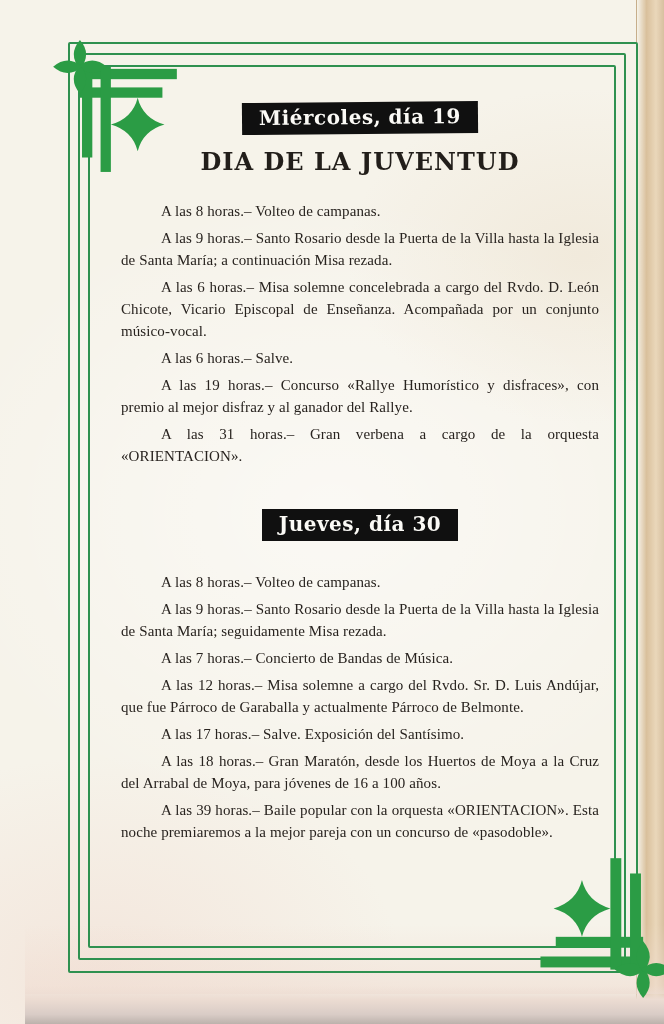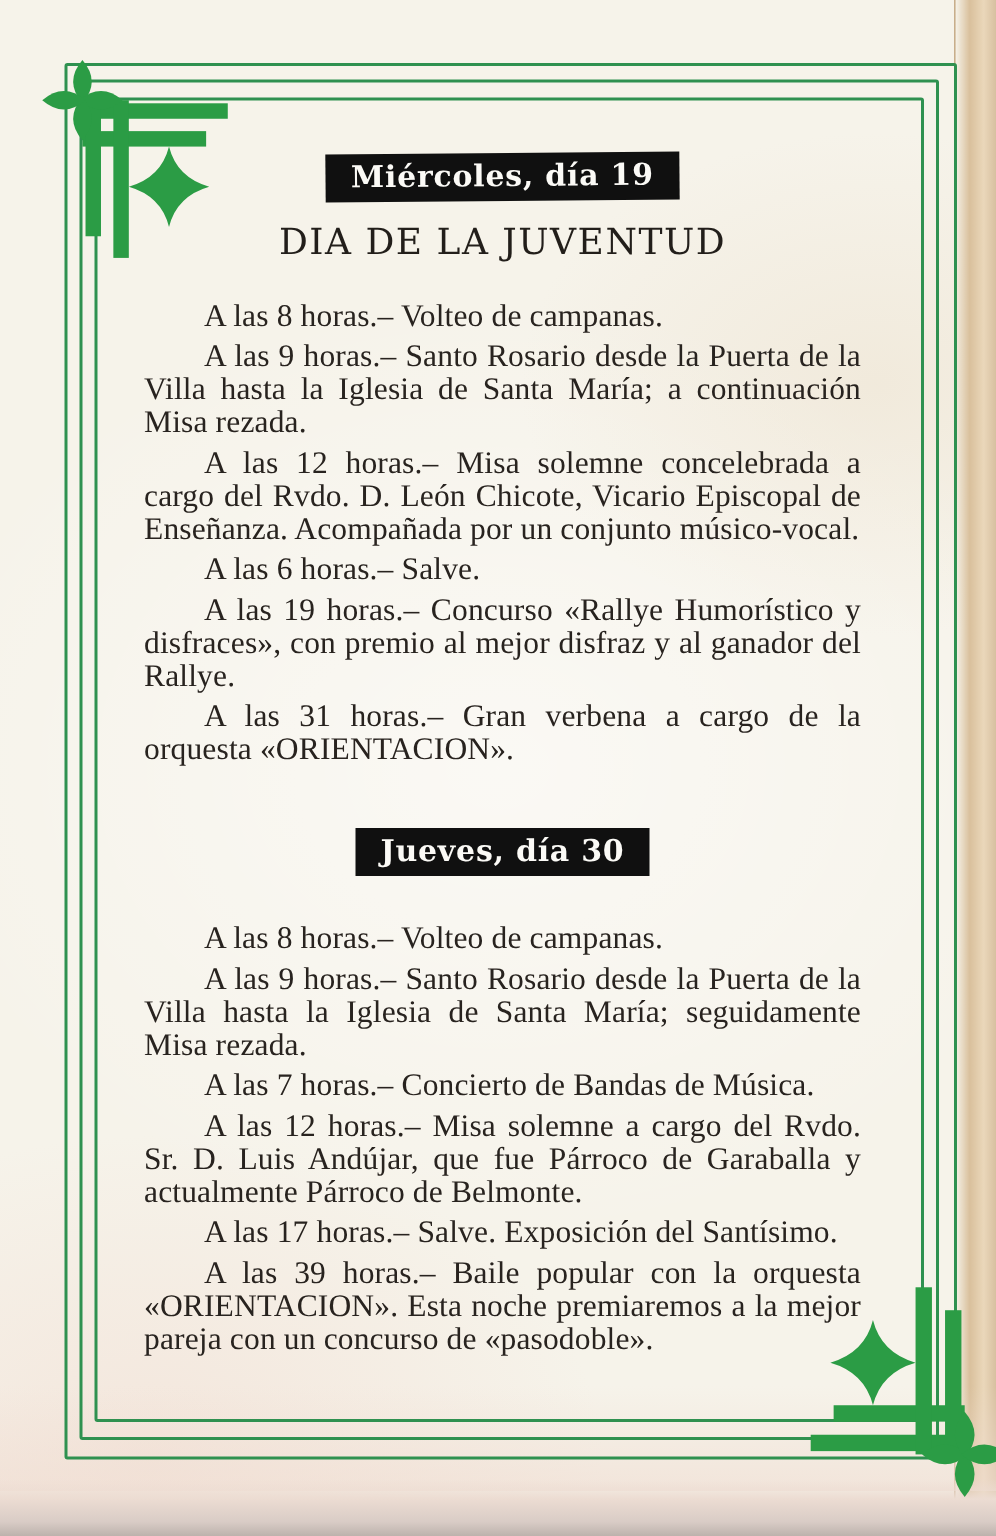--- a/index.html
+++ b/index.html
@@ -5,21 +5,21 @@
   html,body{margin:0;padding:0;}
   body{
     width:664px;height:1024px;position:relative;overflow:hidden;
     font-family:"Liberation Serif", serif;
     background:
       radial-gradient(ellipse 340px 240px at 88% 25%, rgba(233,219,196,.38), transparent 70%),
       radial-gradient(ellipse 420px 300px at 15% 95%, rgba(241,219,208,.55), transparent 72%),
       radial-gradient(ellipse 500px 400px at 50% 50%, rgba(255,255,255,.5), transparent 80%),
       #f6f3ea;
   }
-  .scan{position:absolute;inset:0;}
+  .scan{position:absolute;inset:0;margin-left:25px;}
   
   .edge-right{
     position:absolute;top:0;right:0;width:27px;height:100%;
     background:linear-gradient(to right, rgba(216,190,156,0) 0%, #d9c09c 35%, #ead7ba 70%, #d7c0a0 100%);
     border-left:1px solid rgba(180,150,110,.45);
   }
   .edge-bottom{
     position:absolute;left:0;bottom:0;width:100%;height:38px;
     background:linear-gradient(to bottom, rgba(236,222,214,0) 0%, #ecdcd2 35%, #d9ccc6 75%, #bcb2ac 100%);
   }
@@ -41,27 +41,27 @@
   .banner-row{text-align:center;}
   .banner-row-2{margin-top:42px;}
   .banner{
     display:inline-block;background:var(--banner-bg,#101010);color:var(--banner-text,#fbfaf6);
     font-family:"DejaVu Serif", serif;font-weight:700;font-size:20px;line-height:1.2;
     padding:3px 17px 5px;letter-spacing:.5px;
   }
   .banner-1{transform:rotate(-.5deg);}
   .title{
     margin:13px 0 0;text-align:center;color:#221e1a;
-    font-family:"DejaVu Serif", serif;font-weight:400;font-size:24px;letter-spacing:1px;
+    font-family:"DejaVu Serif", serif;font-weight:700;font-size:24px;letter-spacing:1px;
   }
   .items{margin-top:24px;}
   .items-2{margin-top:30px;}
   .item{
     margin:0 0 5px;text-indent:40px;text-align:justify;
-    font-size:21px;line-height:22px;letter-spacing:.1px;color:var(--text,#28231f);
+    font-size:15px;line-height:22px;letter-spacing:.1px;color:var(--text,#28231f);
   }
 </style>
 </head>
 <body>
 
 <div class="scan">
 
   <div class="edge-right"></div>
   <div class="edge-bottom-tint"></div>
   <div class="edge-bottom"></div>
@@ -105,21 +105,21 @@
         <span class="banner banner-1">Miércoles, día 19</span>
       </div>
       <h1 class="title">DIA DE LA JUVENTUD</h1>
       <div class="items">
 
           <p class="item">A las 8 horas.– Volteo de campanas.</p>
 
           <p class="item">A las 9 horas.– Santo Rosario desde la Puerta de la Villa hasta la Iglesia de Santa María; a continuación Misa rezada.</p>
 
 
-          <p class="item">A las 12 horas.– Misa solemne concelebrada a cargo del Rvdo. D. León Chicote, Vicario Episcopal de Enseñanza. Acompañada por un conjunto músico-vocal.</p>
+          <p class="item">A las 6 horas.– Misa solemne concelebrada a cargo del Rvdo. D. León Chicote, Vicario Episcopal de Enseñanza. Acompañada por un conjunto músico-vocal.</p>
 
           <p class="item">A las 6 horas.– Salve.</p>
 
           <p class="item">A las 19 horas.– Concurso «Rallye Humorístico y disfraces», con premio al mejor disfraz y al ganador del Rallye.</p>
 
           <p class="item">A las 31 horas.– Gran verbena a cargo de la orquesta «ORIENTACION».</p>
         </div>
     </section>
 
     <section>
@@ -131,19 +131,20 @@
           <p class="item">A las 8 horas.– Volteo de campanas.</p>
 
           <p class="item">A las 9 horas.– Santo Rosario desde la Puerta de la Villa hasta la Iglesia de Santa María; seguidamente Misa rezada.</p>
 
           <p class="item">A las 7 horas.– Concierto de Bandas de Música.</p>
 
           <p class="item">A las 12 horas.– Misa solemne a cargo del Rvdo. Sr. D. Luis Andújar, que fue Párroco de Garaballa y actualmente Párroco de Belmonte.</p>
 
           <p class="item">A las 17 horas.– Salve. Exposición del Santísimo.</p>
 
+          <p class="item">A las 18 horas.– Gran Maratón, desde los Huertos de Moya a la Cruz del Arrabal de Moya, para jóvenes de 16 a 100 años.</p>
 
           <p class="item">A las 39 horas.– Baile popular con la orquesta «ORIENTACION». Esta noche premiaremos a la mejor pareja con un concurso de «pasodoble».</p>
         </div>
     </section>
 
   </div>
 </div>
 
 </body></html>

